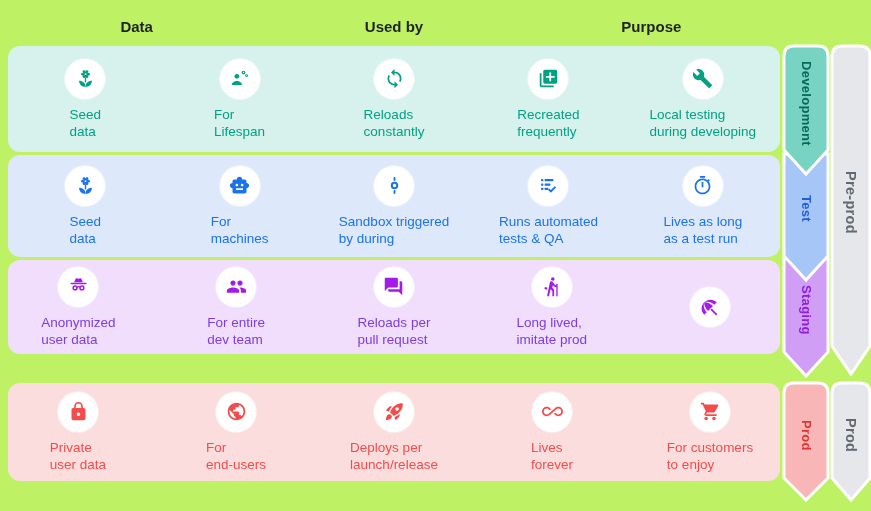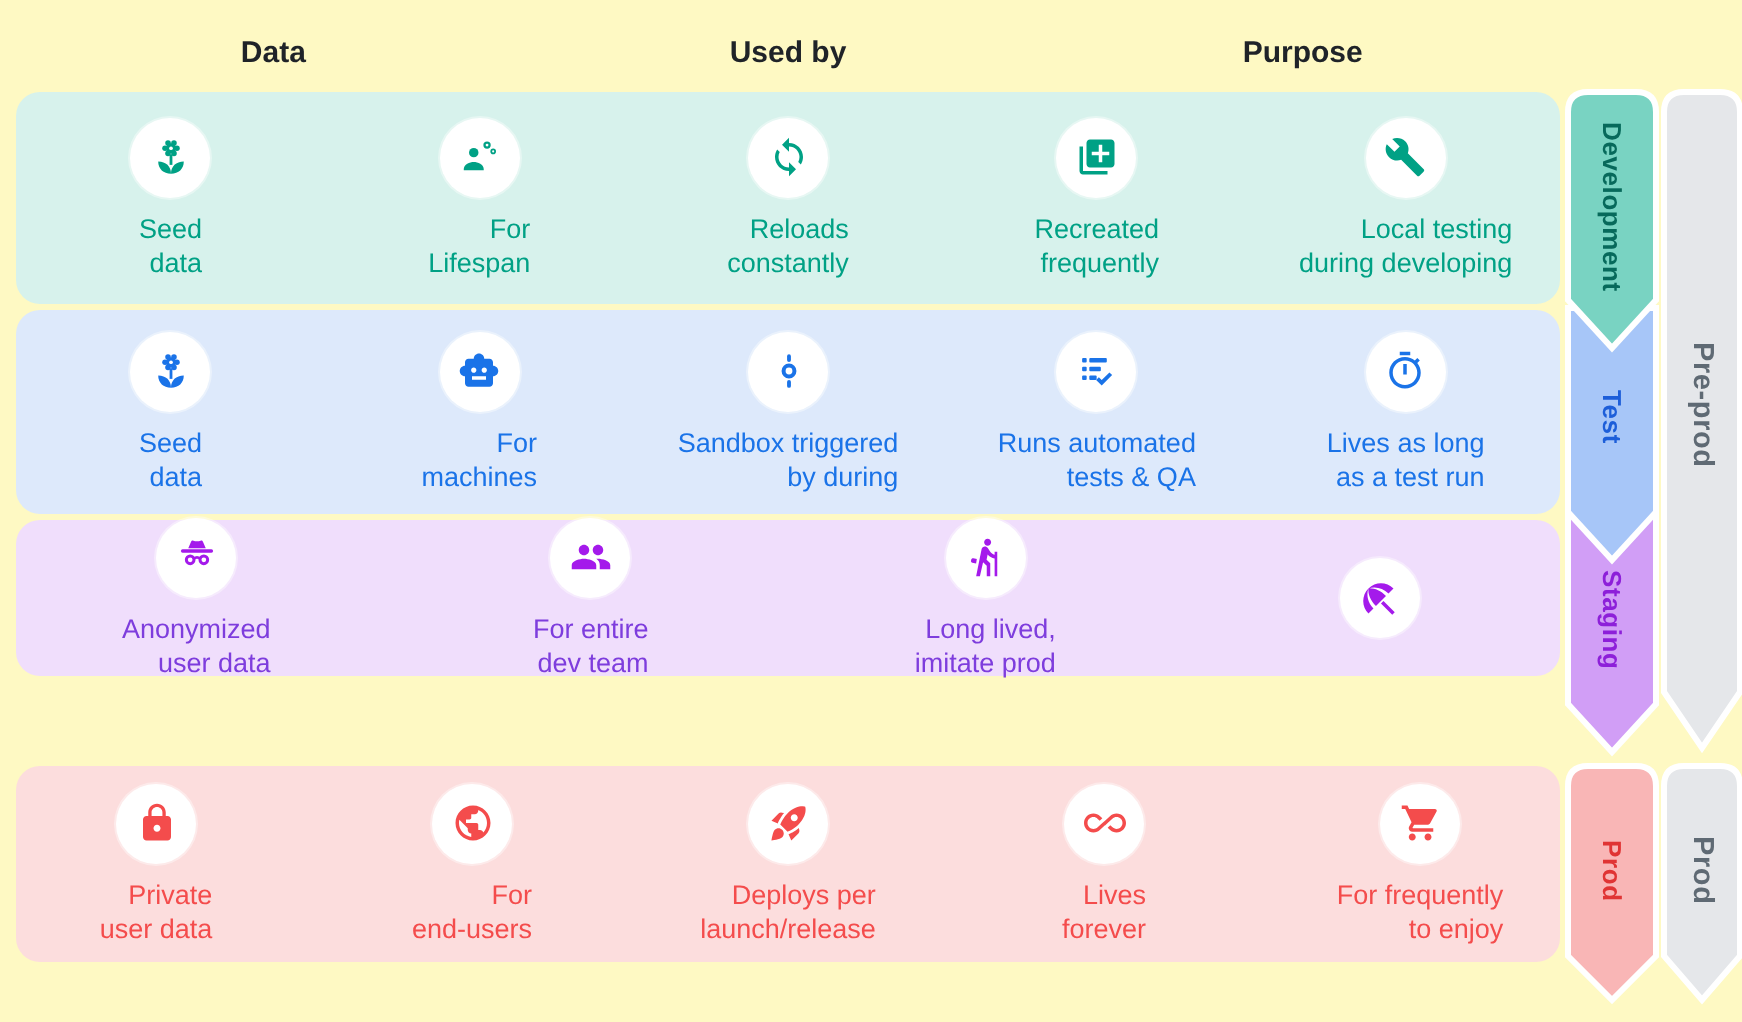--- a/index.html
+++ b/index.html
@@ -1,38 +1,38 @@
 <!DOCTYPE html>
 <html style="--header-text: #1f2328; --dev-bg: #d7f2ec; --dev-accent: #00a185; --dev-ribbon: #79d3c2; --dev-ribbon-text: #07695b; --test-bg: #dde9fb; --test-accent: #1a73e8; --test-ribbon: #a7c6f8; --test-ribbon-text: #1d5ed9; --staging-bg: #f0defc; --staging-accent: #a41aeb; --staging-text: #7e3ddd; --staging-ribbon: #d19ef6; --staging-ribbon-text: #8d1fd9; --prod-bg: #fcdddd; --prod-accent: #f44c4c; --prod-ribbon: #f9b6b6; --prod-ribbon-text: #e03434; --gray-ribbon: #e5e7ea; --gray-text: #5f6a74;"><head>
 <meta charset="utf-8">
 <style>
   html,body { margin:0; padding:0; background:#fff; }
   .stage {
-    position:relative; width:871px; height:511px; background:#fef9c3;
+    position:relative; width:871px; height:511px; background:#bef264;
     font-family:"Liberation Sans", sans-serif; overflow:hidden;
   }
   
   .col-headers { position:absolute; left:8px; top:18px; width:772px; display:flex; }
   .col-header { flex:1; text-align:center; font-size:15px; font-weight:700; color:var(--header-text); }
 
   
   .env-row { position:absolute; left:8px; width:772px; border-radius:12px; display:flex; align-items:center; }
   .row-development { top:46px;  height:106px; background:var(--dev-bg);     color:var(--dev-accent); }
   .row-test        { top:155px; height:102px; background:var(--test-bg);    color:var(--test-accent); }
-  .row-staging     { top:260px; height:78px;  background:var(--staging-bg); color:var(--staging-accent);gap:17px; }
+  .row-staging     { top:260px; height:94px;  background:var(--staging-bg); color:var(--staging-accent);gap:17px; }
   .row-prod        { top:383px; height:98px;  background:var(--prod-bg);    color:var(--prod-accent);gap:18px; }
 
   .cell { flex:1; display:flex; flex-direction:column; align-items:center; gap:7px; }
   .icon-circle {
     width:40px; height:40px; border-radius:50%; background:#fff;
     display:flex; align-items:center; justify-content:center;
     box-shadow:0 0 0 1px rgba(255,255,255,.4);
   }
   .icon-circle svg { width:21px; height:21px; display:block; }
-  .cell-label { font-size:13.5px; line-height:17px; text-align:right; }
+  .cell-label { font-size:13.5px; line-height:17px; text-align:left; }
   .row-staging .cell-label { color:var(--staging-text); }
 
   
   .ribbons { position:absolute; left:0; top:0; width:871px; height:511px; pointer-events:none; }
   .ribbon-label {
     position:absolute; display:flex; align-items:center; justify-content:center;
     writing-mode:vertical-rl; font-weight:700; letter-spacing:.3px; white-space:nowrap;
   }
   .rl-dev     { left:784px; top:48px;  width:44px; height:110px; font-size:13px; color:var(--dev-ribbon-text); }
   .rl-test    { left:784px; top:156px; width:44px; height:104px; font-size:13px; color:var(--test-ribbon-text); }
@@ -187,20 +187,28 @@
     <div class="cell">
       <span class="icon-circle">
         <svg viewBox="0 0 24 24" fill="currentColor">
             <path d="M16 11c1.66 0 2.99-1.34 2.99-3S17.66 5 16 5c-1.66 0-3 1.34-3 3s1.34 3 3 3zm-8 0c1.66 0 2.99-1.34 2.99-3S9.66 5 8 5C6.34 5 5 6.34 5 8s1.34 3 3 3zm0 2c-2.33 0-7 1.17-7 3.5V19h14v-2.5c0-2.33-4.67-3.5-7-3.5zm8 0c-.29 0-.62.02-.97.05 1.16.84 1.97 1.97 1.97 3.45V19h6v-2.5c0-2.33-4.67-3.5-7-3.5z"></path>
           </svg>
       </span>
       <div class="cell-label"><span>For entire</span><br><span>dev team</span></div>
     </div>
     <div class="cell">
       <span class="icon-circle">
+        <svg viewBox="0 0 24 24" fill="currentColor" fill-rule="evenodd">
+            <path d="M21 6h-2v9H6v2c0 .55.45 1 1 1h11l4 4V7c0-.55-.45-1-1-1zm-4 6V3c0-.55-.45-1-1-1H3c-.55 0-1 .45-1 1v14l4-4h10c.55 0 1-.45 1-1z"></path>
+          </svg>
+      </span>
+      <div class="cell-label"><span>Reloads per</span><br><span>pull request</span></div>
+    </div>
+    <div class="cell">
+      <span class="icon-circle">
         <svg viewBox="0 0 24 24" fill="currentColor">
             <path d="M13.5 5.5c1.1 0 2-.9 2-2s-.9-2-2-2-2 .9-2 2 .9 2 2 2zM17.5 10.78c-1.23-.37-2.22-1.17-2.8-2.18l-1-1.6c-.41-.65-1.11-1-1.84-1-.78 0-1.59.5-1.78 1.44S7 23 7 23h2.1l1.8-8 2.1 2v6h2v-7.5l-2.1-2 .6-3c1 1.15 2.41 2.01 4 2.34V23H19V9h-1.5v1.78zM7.43 13.13l-2.12-.41c-.54-.11-1.07.25-1.18.79l-.12.59c-.11.54.25 1.07.79 1.18l2.12.41.41-2.56z"></path>
           </svg>
       </span>
       <div class="cell-label"><span>Long lived,</span><br><span>imitate prod</span></div>
     </div>
     <div class="cell">
       <span class="icon-circle">
         <svg viewBox="0 0 24 24" fill="currentColor">
             <path d="M13.127 14.56l1.43-1.43 6.44 6.443L19.57 21zm4.293-5.73l2.86-2.86c-3.95-3.95-10.35-3.96-14.3-.02 3.93-1.3 8.31-.25 11.44 2.88zM5.95 5.98c-3.94 3.95-3.93 10.35.02 14.3l2.86-2.86C5.7 14.29 4.65 9.91 5.95 5.98zm.02-.02l-.01.01c-.38 3.01 1.17 6.88 4.3 10.02l5.73-5.73c-3.13-3.13-7.01-4.68-10.02-4.3z"></path>
@@ -241,21 +249,21 @@
           </svg>
       </span>
       <div class="cell-label"><span>Lives</span><br><span>forever</span></div>
     </div>
     <div class="cell">
       <span class="icon-circle">
         <svg viewBox="0 0 24 24" fill="currentColor">
             <path d="M7 18c-1.1 0-1.99.9-1.99 2S5.9 22 7 22s2-.9 2-2-.9-2-2-2zM1 2v2h2l3.6 7.59-1.35 2.45c-.16.28-.25.61-.25.96 0 1.1.9 2 2 2h12v-2H7.42c-.14 0-.25-.11-.25-.25l.03-.12.9-1.63h7.45c.75 0 1.41-.41 1.75-1.03l3.58-6.49c.08-.14.12-.31.12-.49 0-.55-.45-1-1-1H5.21l-.94-2H1zm15 16c-1.1 0-1.99.9-1.99 2s.89 2 1.99 2 2-.9 2-2-.9-2-2-2z"></path>
           </svg>
       </span>
-      <div class="cell-label"><span>For frequently</span><br><span>to enjoy</span></div>
+      <div class="cell-label"><span>For customers</span><br><span>to enjoy</span></div>
     </div>
   </div>
 
   <svg class="ribbons" viewBox="0 0 871 511">
     <path d="M784 258 H828 V352 L806 376 L784 352 Z" style="fill:var(--staging-ribbon)" stroke="#fff" stroke-width="3"></path>
     <path d="M784 154 H828 V256 L806 280 L784 256 Z" style="fill:var(--test-ribbon)" stroke="#fff" stroke-width="3"></path>
     <path d="M784 56 Q784 46 794 46 H818 Q828 46 828 56 V150 L806 174 L784 150 Z" style="fill:var(--dev-ribbon)" stroke="#fff" stroke-width="3"></path>
     <path d="M832 56 Q832 46 842 46 H860 Q870 46 870 56 V346 L851 374 L832 346 Z" style="fill:var(--gray-ribbon)" stroke="#fff" stroke-width="3"></path>
     <path d="M784 393 Q784 383 794 383 H818 Q828 383 828 393 V478 L806 500 L784 478 Z" style="fill:var(--prod-ribbon)" stroke="#fff" stroke-width="3"></path>
     <path d="M832 393 Q832 383 842 383 H860 Q870 383 870 393 V478 L851 500 L832 478 Z" style="fill:var(--gray-ribbon)" stroke="#fff" stroke-width="3"></path>

